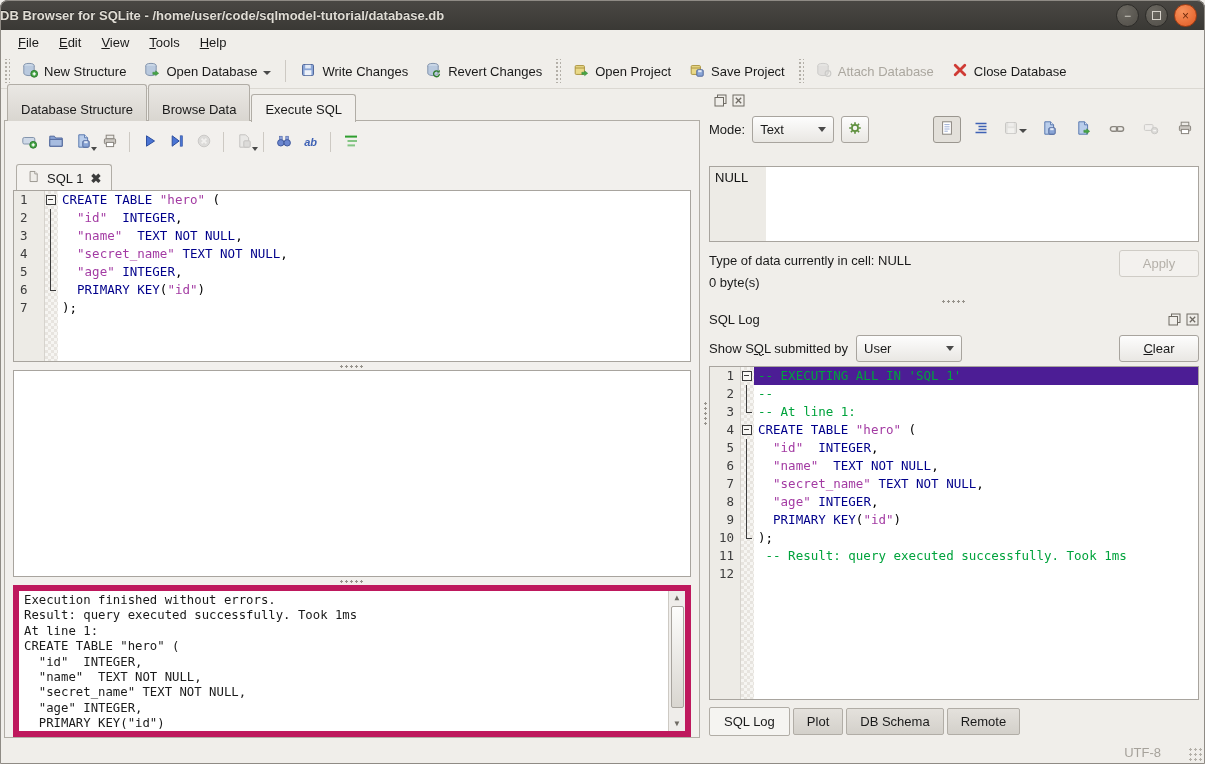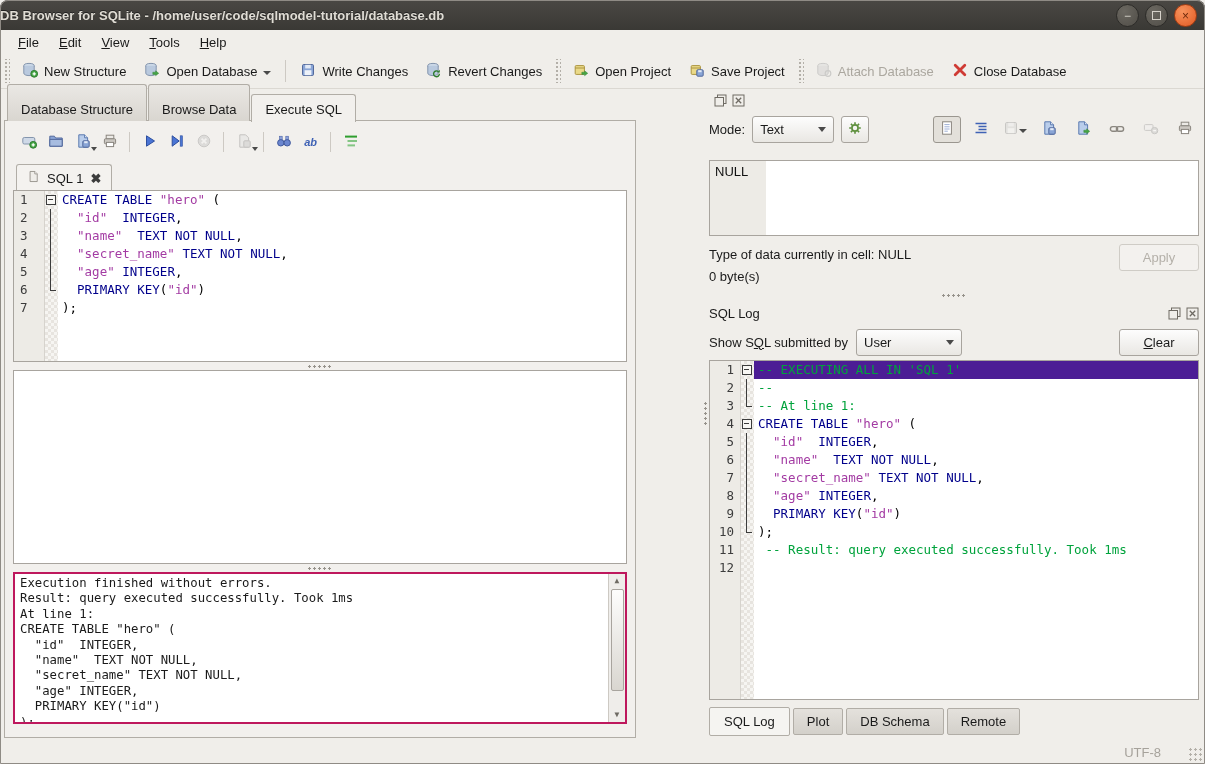--- a/index.html
+++ b/index.html
@@ -28,22 +28,22 @@
   .tsep{width:1px;height:22px;background:#cdc9c3;margin:0 5px}
   .thandle{width:7px;height:24px;margin:0 3px;
     background-image:radial-gradient(circle,#b3afa8 1px,transparent 1.3px);background-size:4px 4px;background-position:1px 2px}
   .caret{width:0;height:0;border:4px solid transparent;border-top:4px solid #4a4a4a;margin-top:8px}
 
   
   .main-tabs{position:absolute;top:93px;left:7px;display:flex;align-items:flex-end;z-index:3;height:28px}
   .mtab{padding:17px 13px 4px;border:1px solid #b1ada6;border-bottom:none;border-radius:3px 3px 0 0;
         background:linear-gradient(#eae8e4,#d9d6d0);margin-right:1px}
   .mtab.active{background:#f2f0ed;padding:7px 13px 5px;position:relative;top:1px}
-  .page{position:absolute;top:120px;left:4px;width:632px;bottom:26px;border:1px solid #b1ada6;background:#f2f0ed;
-        display:flex;flex-direction:column;padding:3px 8px 13px;z-index:2;box-sizing:border-box}
+  .page{position:absolute;top:120px;left:4px;width:696px;bottom:26px;border:1px solid #b1ada6;background:#f2f0ed;
+        display:flex;flex-direction:column;padding:3px 8px 0;z-index:2;box-sizing:border-box}
 
   .sqltoolbar{height:32px;display:flex;align-items:center;padding:2px 0 2px 2px}
   .sbtn{width:27px;height:25px;display:flex;align-items:center;justify-content:center;border-radius:3px;position:relative}
   .sbtn.disabled svg{opacity:.5;filter:grayscale(.8)}
   .sbtn .caret{position:absolute;right:-1px;bottom:1px;border-width:3px;border-top-width:4px}
   .ssep{width:1px;height:20px;background:#cdc9c3;margin:0 6px}
 
   .sqltabbar{height:30px;display:flex;align-items:flex-end;padding-left:3px}
   .stab{display:flex;align-items:center;gap:7px;padding:5px 10px 4px;border:1px solid #b1ada6;border-bottom:none;
         border-radius:3px 3px 0 0;background:#f4f2ef}
@@ -76,21 +76,21 @@
   .f-start::before{content:"";position:absolute;left:2px;top:4px;width:8px;height:8px;border:1px solid #3c3c3c;background:#f8f7f4}
   .f-start::after{content:"";position:absolute;left:4px;top:8px;width:5px;height:1px;background:#3c3c3c}
   .f-mid::before{content:"";position:absolute;left:6px;top:0;bottom:0;width:1px;background:#3c3c3c}
   .f-end::before{content:"";position:absolute;left:6px;top:0;height:9px;width:1px;background:#3c3c3c}
   .f-end::after{content:"";position:absolute;left:6px;top:9px;width:6px;height:1px;background:#3c3c3c}
 
   .hsplit{height:8px;display:flex;align-items:center;justify-content:center}
   .dots-h{width:26px;height:3px;
     background-image:radial-gradient(circle,#96928b 1px,transparent 1.2px);background-size:5px 3px}
   .gridpane{flex:1;border:1px solid #a8a49e;background:#fff}
-  .messages{height:152px;border:2px solid #be185d;background:#fff;position:relative;overflow:hidden;
+  .messages{height:152px;border:6px solid #be185d;background:#fff;position:relative;overflow:hidden;
             font-family:"DejaVu Sans Mono",monospace;font-size:12.3px;line-height:15.4px;padding:2px 20px 2px 5px;box-sizing:border-box}
   .msg-line{white-space:pre}
   .vscroll{position:absolute;right:0;top:0;bottom:0;width:16px;background:#efedea;border-left:1px solid #cdc9c3}
   .vscroll .arr{position:absolute;left:0;width:100%;height:14px;color:#6e6a63;font-size:8px;text-align:center;line-height:14px}
   .vscroll .up{top:0}.vscroll .dn{bottom:0}
   .vscroll .thumb{position:absolute;left:2px;width:11px;top:15px;height:100px;border:1px solid #a8a49e;border-radius:2px;
                   background:linear-gradient(#fdfdfc,#d9d6d0)}
 
   
   .vsplit{position:absolute;left:701px;top:89px;bottom:26px;width:8px;display:flex;align-items:center;justify-content:center}
@@ -101,21 +101,21 @@
   .dock-ic{width:14px;height:14px;margin-left:4px;display:flex;align-items:center;justify-content:center}
   .mode-row{height:36px;display:flex;align-items:center;gap:7px}
   .select{height:27px;box-sizing:border-box;border:1px solid #a8a49e;border-radius:3px;
           background:linear-gradient(#fdfdfd,#e9e7e3);display:flex;align-items:center;padding:0 7px;gap:6px}
   .select .arrow{margin-left:auto;width:0;height:0;border:4px solid transparent;border-top:5px solid #4a4a4a;margin-top:5px}
   .iconbtn{width:28px;height:27px;box-sizing:border-box;display:flex;align-items:center;justify-content:center;border-radius:3px}
   .iconbtn.raised{border:1px solid #a8a49e;background:linear-gradient(#fdfdfd,#e9e7e3)}
   .iconbtn.pressed{border:1px solid #9a968f;background:#e3e0da}
   .iconbtn.disabled svg{opacity:.5;filter:grayscale(.8)}
   .cell-icons{margin-left:auto;display:flex;align-items:center;gap:6px}
-  .cellbox{height:74px;border:1px solid #a8a49e;background:#fff;position:relative;margin-top:13px}
+  .cellbox{height:74px;border:1px solid #a8a49e;background:#fff;position:relative;margin-top:19px}
   .cellbox .gut{position:absolute;left:0;top:0;bottom:0;width:56px;background:#edebe6}
   .cellnull{position:absolute;left:5px;top:3px;color:#111;z-index:1}
   .cellinfo{display:flex;margin-top:8px;align-items:flex-start}
   .cellinfo .lines2{flex:1;line-height:22px}
   .btn{box-sizing:border-box;border:1px solid #a8a49e;border-radius:3px;background:linear-gradient(#fdfdfd,#e9e7e3);
        padding:5px 0;width:80px;text-align:center}
   .btn.disabled{border-color:#cfccc6;background:#f3f1ee;color:#b4b0a9}
   .dsplit{height:14px;display:flex;align-items:center;justify-content:center}
   .filter-row{height:36px;display:flex;align-items:center;gap:8px}
   .docktabs{height:34px;display:flex;align-items:center;padding-top:4px}

